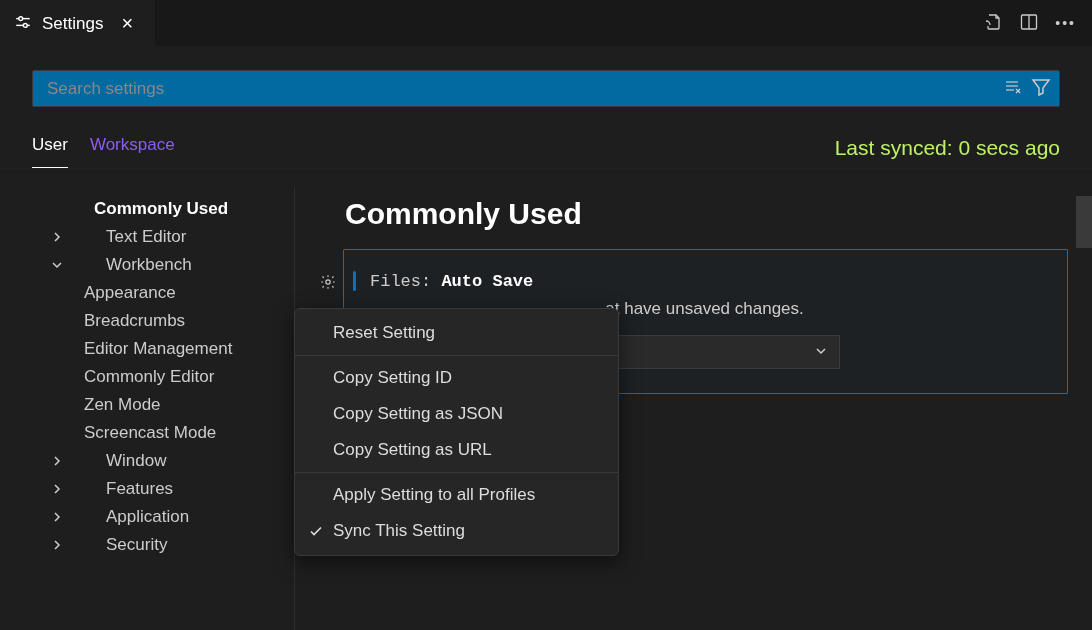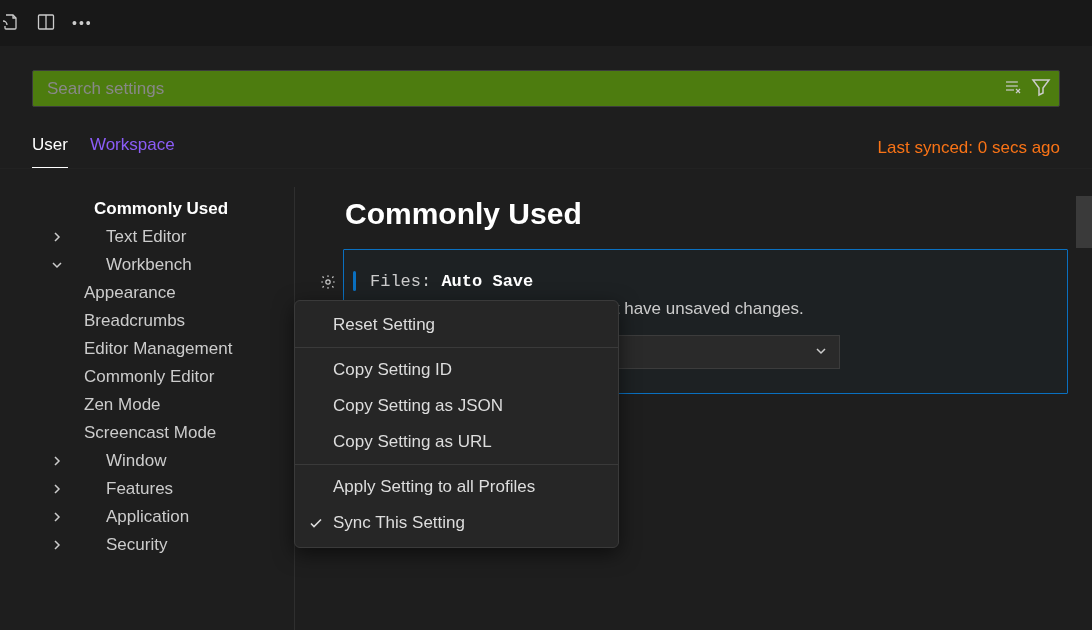--- a/index.html
+++ b/index.html
@@ -43,21 +43,21 @@
     .ellipsis-dots { letter-spacing: 2px; font-size: 14px; }
     
     svg.icon-sm { width: 18px; height: 18px; }
     svg.icon-md { width: 20px; height: 20px; }
     
     .content-area { display: flex; flex-direction: column; height: 584px; }
     .search-wrap { padding: 24px 32px 12px; }
     .search-bar {
       display: flex;
       align-items: center;
-      background: #4d7c0f;
+      background: #0369a1;
       border: 1px solid #3c3c3c;
       border-radius: 2px;
       height: 37px;
       padding: 0 8px;
     }
     .search-input {
       flex: 1;
       background: transparent;
       border: none;
       outline: none;
@@ -79,21 +79,21 @@
     .scope-tab {
       font-size: 17px;
       color: #8b5cf6;
       padding: 8px 0 12px;
       cursor: pointer;
     }
     .scope-tab.active {
       color: #ffffff;
       border-bottom: 1px solid #ffffff;
     }
-    .sync-status { font-size: 17px; color: #f97316; }
+    .sync-status { font-size: 21px; color: #bef264; }
     
     .main-row { display: flex; flex: 1; overflow: hidden; margin-top: 18px; }
     
     .toc {
       width: 295px;
       border-right: 1px solid rgba(255,255,255,0.08);
       padding: 8px 0 8px 32px;
       overflow-y: auto;
     }
     .toc-item {
@@ -155,21 +155,21 @@
       width: 470px;
       height: 34px;
       padding: 0 10px;
       color: #cccccc;
       cursor: pointer;
     }
     
     .context-menu {
       position: absolute;
       left: 294px;
-      top: 300px;
+      top: 308px;
       width: 325px;
       background: #262626;
       border: 1px solid #3a3a3a;
       border-radius: 6px;
       box-shadow: 0 6px 20px rgba(0,0,0,0.55);
       padding: 6px 0;
       z-index: 100;
     }
     .menu-item {
       display: flex;
@@ -189,20 +189,32 @@
       top: 196px;
       width: 16px;
       height: 52px;
       background: #3a3a3a;
     }
   </style>
 </head>
 <body>
 
 <div class="tab-bar">
+  <div class="tab">
+    <span>
+      <svg class="icon-sm" viewBox="0 0 16 16" fill="none" stroke="currentColor" stroke-width="1.3">
+        <line x1="2" y1="5" x2="14" y2="5"></line>
+          <circle cx="6" cy="5" r="1.7" fill="#1e1e1e"></circle>
+        <line x1="2" y1="11" x2="14" y2="11"></line>
+          <circle cx="10" cy="11" r="1.7" fill="#1e1e1e"></circle>
+      </svg>
+    </span>
+    <span class="tab-title">Settings</span>
+    <span class="close-x">×</span>
+  </div>
   <div class="tab-actions">
     <span class="clickable">
       <svg class="icon-md" viewBox="0 0 20 20" fill="none" stroke="currentColor" stroke-width="1.3">
         <path d="M6 3 h7 l3 3 v10 a1 1 0 0 1 -1 1 h-9 a1 1 0 0 1 -1 -1 v-2"></path>
         <path d="M13 3 v3 h3"></path>
         <path d="M3 9 a4 4 0 0 1 4 4"></path>
       </svg>
     </span>
     <span class="clickable">
       <svg class="icon-md" viewBox="0 0 20 20" fill="none" stroke="currentColor" stroke-width="1.3">

